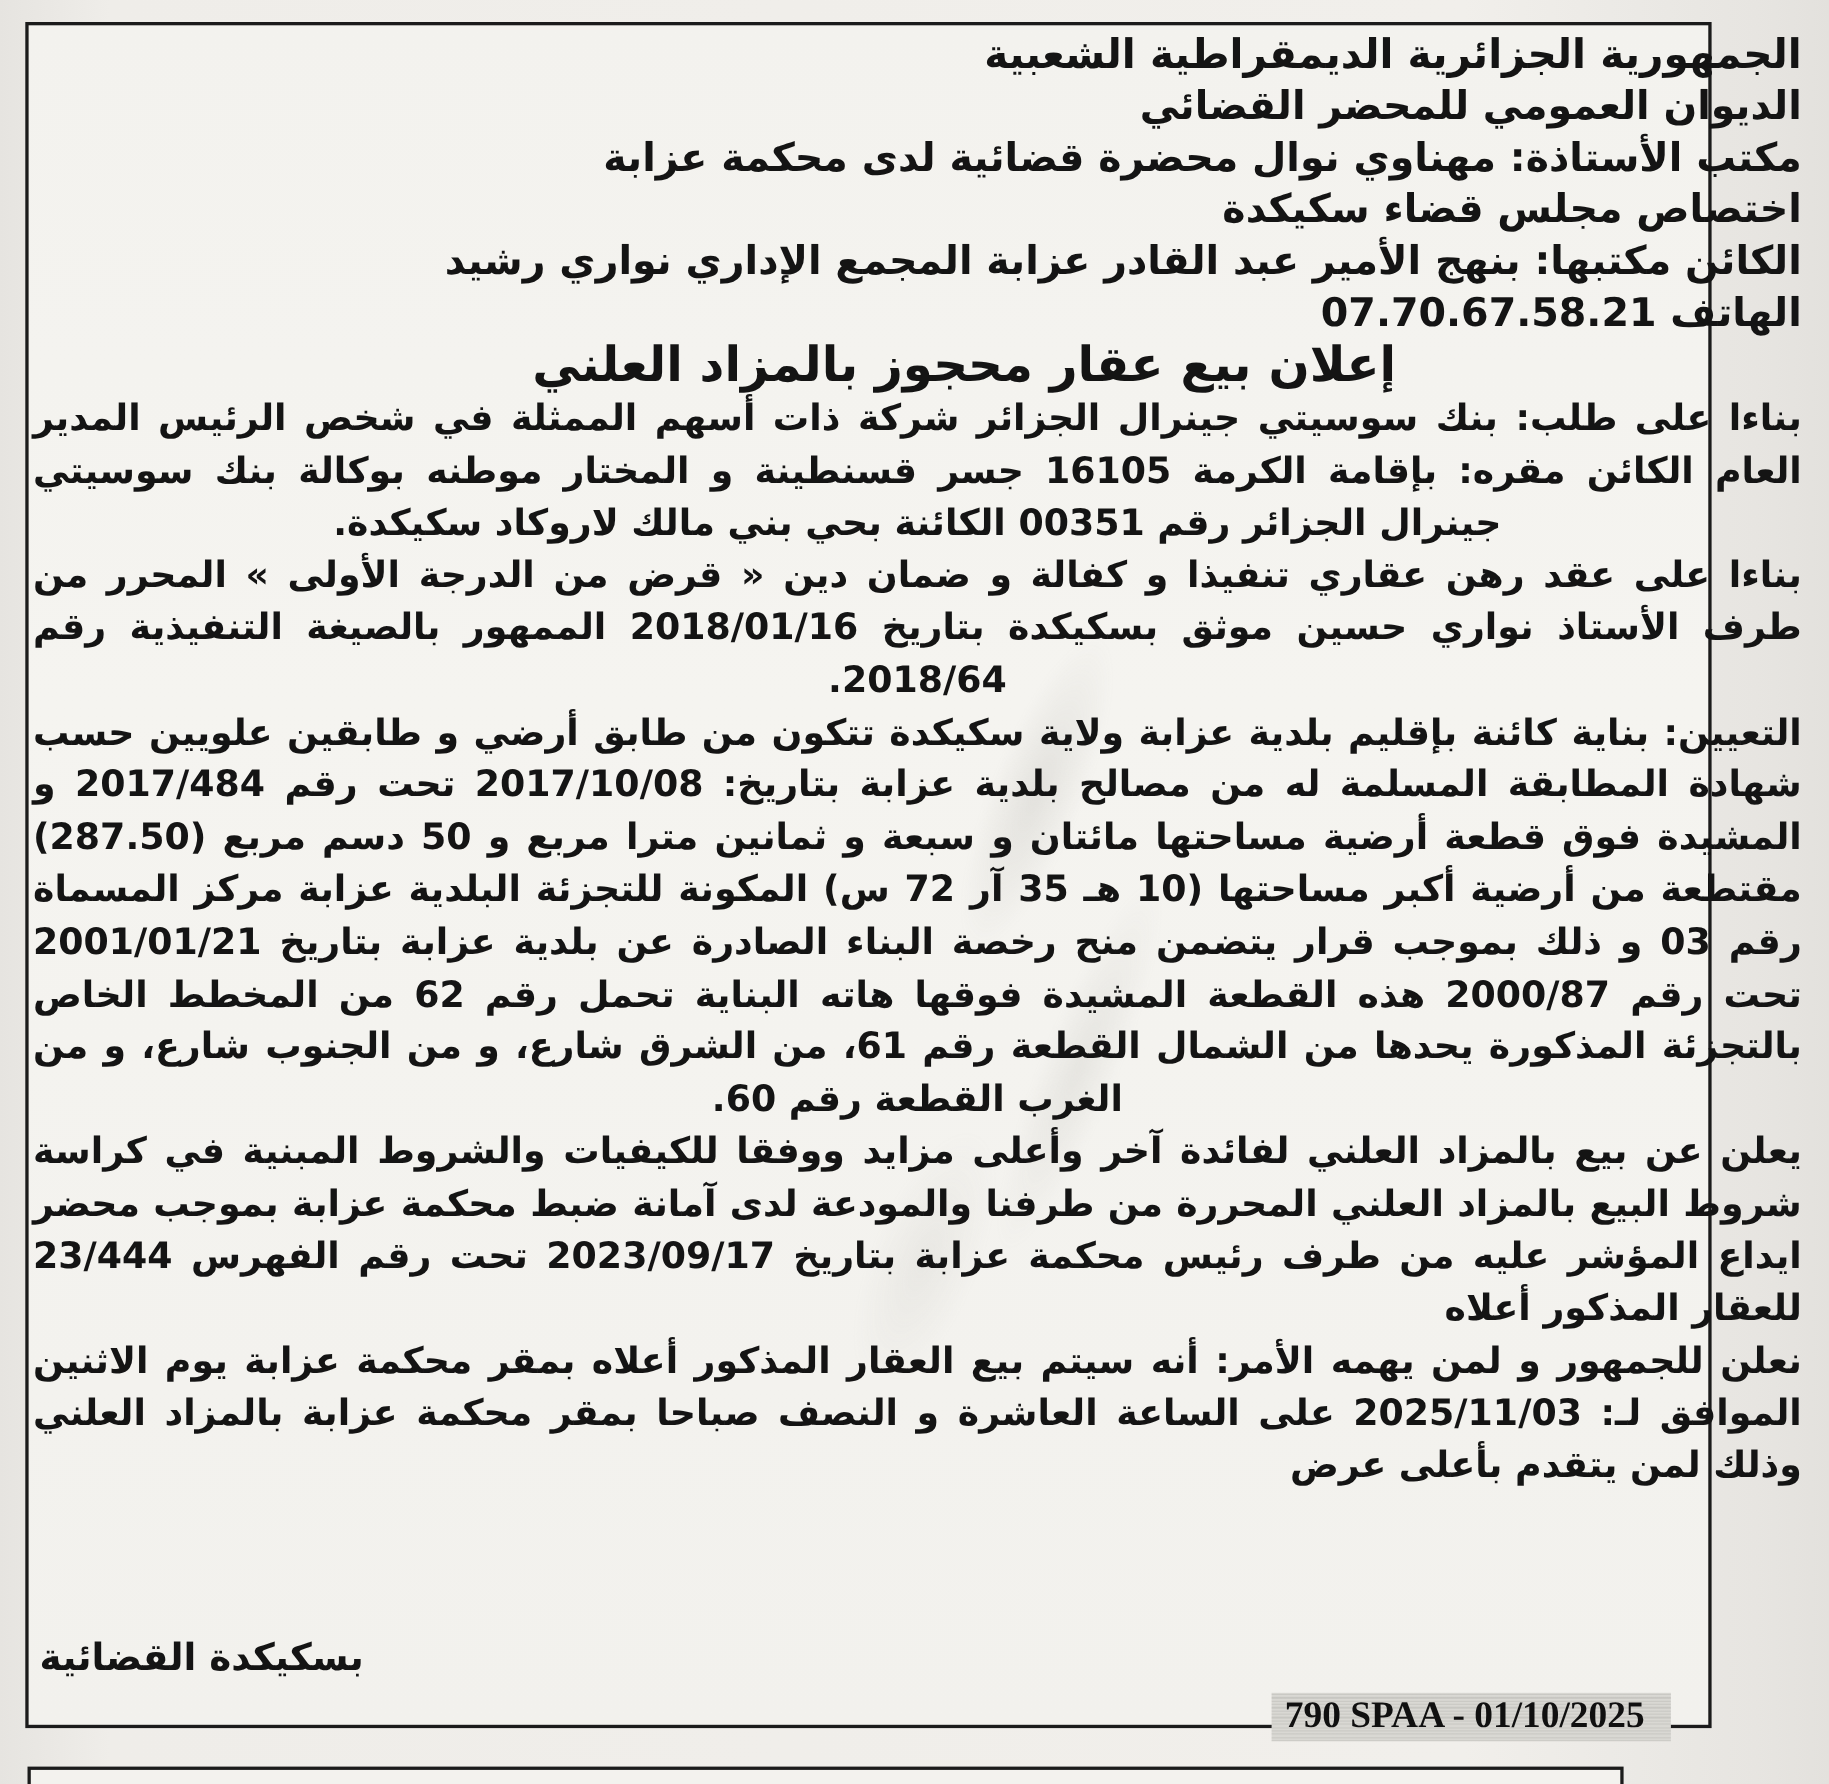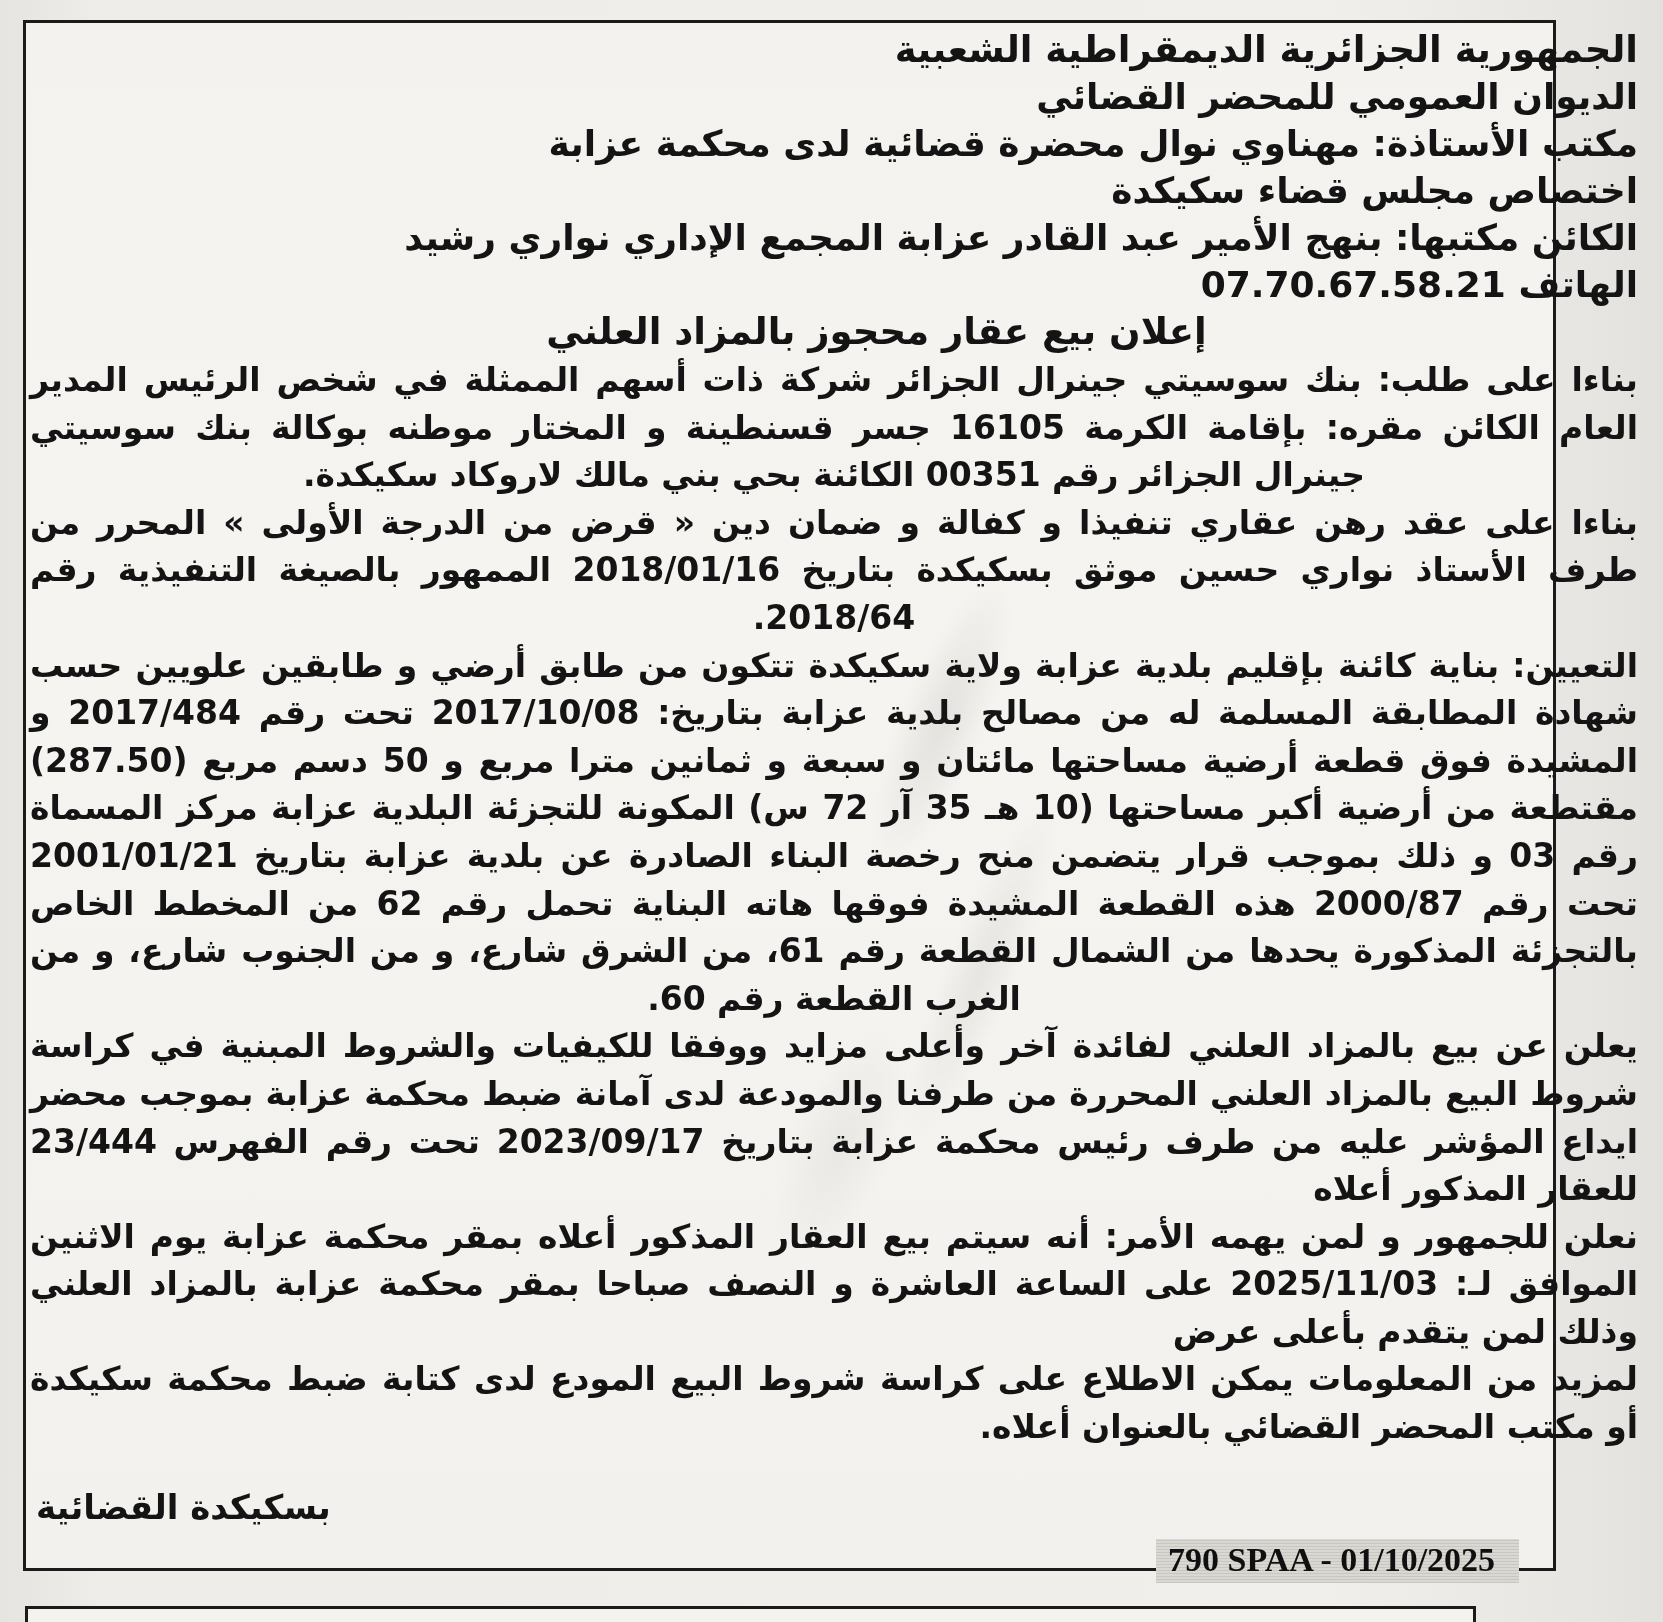--- a/index.html
+++ b/index.html
@@ -55,21 +55,21 @@
     line-height: 47px;
     font-size: 36px;
     letter-spacing: 0;
   }
   .hdr-line { white-space: nowrap; }
   .hdr-republic { font-size: 37px; }
   .doc-title {
     text-align: center;
     padding-left: 85px;
     line-height: 47px;
-    font-size: 37px;
+    font-size: 44px;
   }
   .body-text {
     margin-top: 1px;
   }
   .para {
     margin: 0;
     font-size: 33px;
     line-height: 47.6px;
     text-align: justify;
     text-align-last: right;
@@ -133,21 +133,20 @@
     </div>
 
     <div class="doc-title">إعلان بيع عقار محجوز بالمزاد العلني</div>
 
     <div class="body-text">
       <p class="para last-center">بناءا على طلب: بنك سوسيتي جينرال الجزائر شركة ذات أسهم الممثلة في شخص الرئيس المدير العام الكائن مقره: بإقامة الكرمة 16105 جسر قسنطينة و المختار موطنه بوكالة بنك سوسيتي جينرال الجزائر رقم 00351 الكائنة بحي بني مالك لاروكاد سكيكدة.</p>
       <p class="para last-center">بناءا على عقد رهن عقاري تنفيذا و كفالة و ضمان دين « قرض من الدرجة الأولى » المحرر من طرف الأستاذ نواري حسين موثق بسكيكدة بتاريخ 2018/01/16 الممهور بالصيغة التنفيذية رقم 2018/64.</p>
       <p class="para last-center">التعيين: بناية كائنة بإقليم بلدية عزابة ولاية سكيكدة تتكون من طابق أرضي و طابقين علويين حسب شهادة المطابقة المسلمة له من مصالح بلدية عزابة بتاريخ: 2017/10/08 تحت رقم 2017/484 و المشيدة فوق قطعة أرضية مساحتها مائتان و سبعة و ثمانين مترا مربع و 50 دسم مربع (287.50) مقتطعة من أرضية أكبر مساحتها (10 هـ 35 آر 72 س) المكونة للتجزئة البلدية عزابة مركز المسماة رقم 03 و ذلك بموجب قرار يتضمن منح رخصة البناء الصادرة عن بلدية عزابة بتاريخ 2001/01/21 تحت رقم 2000/87 هذه القطعة المشيدة فوقها هاته البناية تحمل رقم 62 من المخطط الخاص بالتجزئة المذكورة يحدها من الشمال القطعة رقم 61، من الشرق شارع، و من الجنوب شارع، و من الغرب القطعة رقم 60.</p>
       <p class="para">يعلن عن بيع بالمزاد العلني لفائدة آخر وأعلى مزايد ووفقا للكيفيات والشروط المبنية في كراسة شروط البيع بالمزاد العلني المحررة من طرفنا والمودعة لدى آمانة ضبط محكمة عزابة بموجب محضر ايداع المؤشر عليه من طرف رئيس محكمة عزابة بتاريخ 2023/09/17 تحت رقم الفهرس 23/444 للعقار المذكور أعلاه</p>
       <p class="para">نعلن للجمهور و لمن يهمه الأمر: أنه سيتم بيع العقار المذكور أعلاه بمقر محكمة عزابة يوم الاثنين الموافق لـ: 2025/11/03 على الساعة العاشرة و النصف صباحا بمقر محكمة عزابة بالمزاد العلني وذلك لمن يتقدم بأعلى عرض</p>
-      <p class="para">لمزيد من المعلومات يمكن الاطلاع على كراسة شروط البيع المودع لدى كتابة ضبط محكمة سكيكدة أو مكتب المحضر القضائي بالعنوان أعلاه.</p>
     </div>
 
   </div>
 
   <div class="signature">بسكيكدة القضائية</div>
 
   <div class="ref-tag">790 SPAA - 01/10/2025</div>
 
   <div class="next-box"></div>
 

